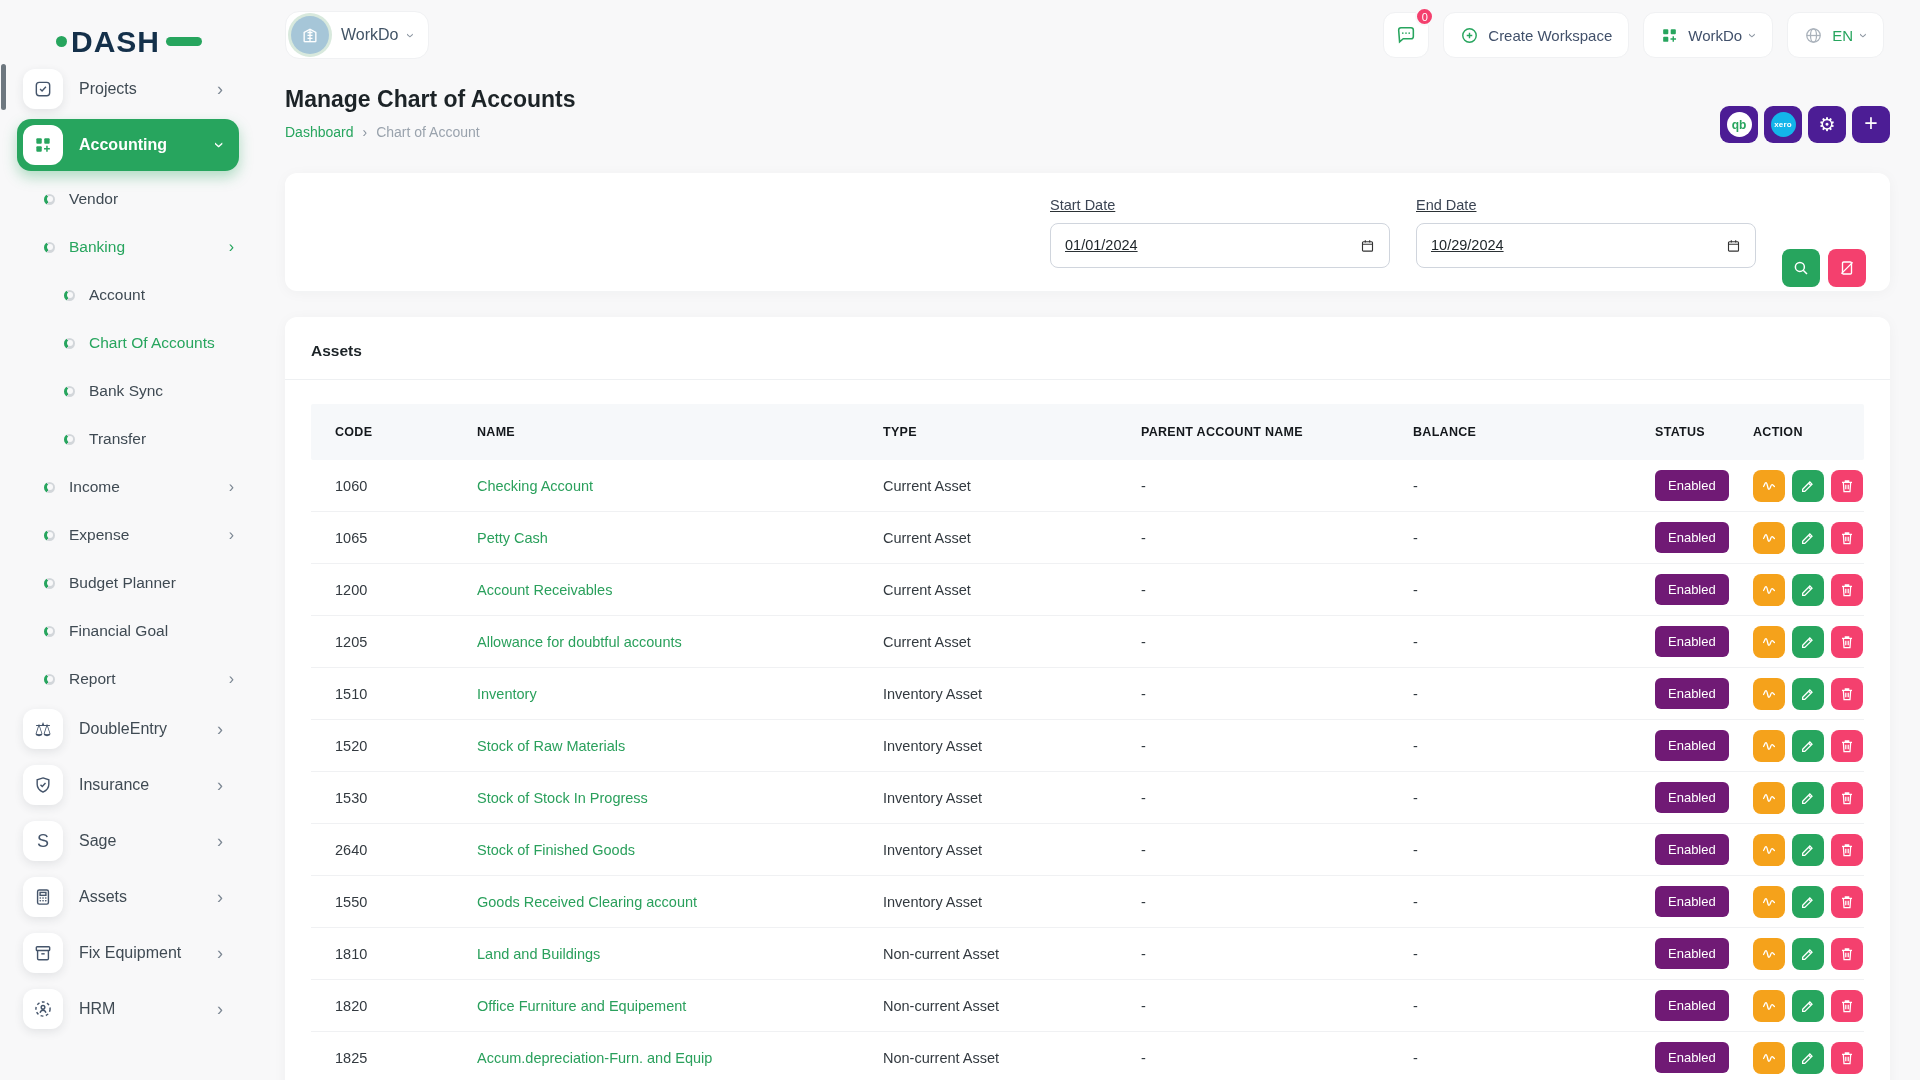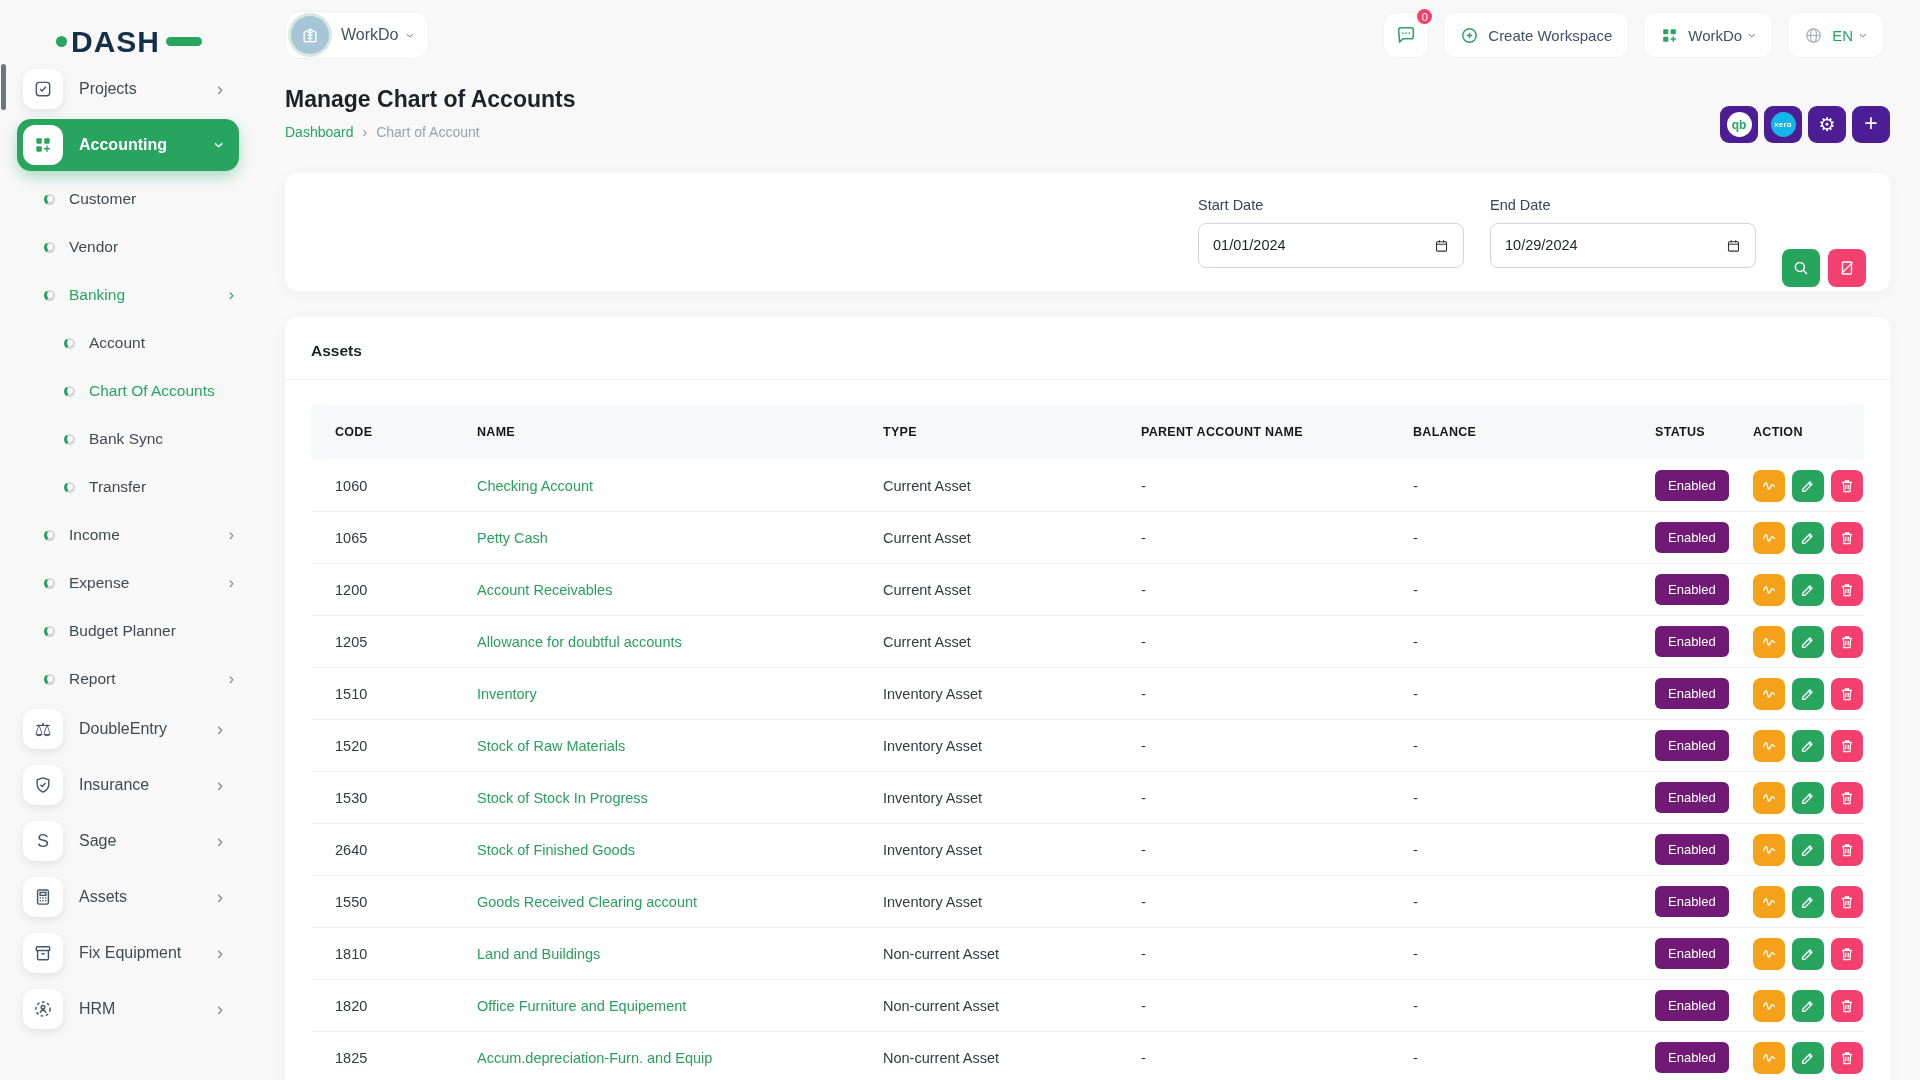--- a/index.html
+++ b/index.html
@@ -70,24 +70,24 @@
   .tb-btn { width:38px; height:37px; border-radius:9px; background:#4c1d95; border:none; cursor:pointer;
       display:flex; align-items:center; justify-content:center; color:#fff; }
   .qb-circle { width:25px; height:25px; border-radius:50%; background:#fff; color:#27a55e; font-weight:800; font-size:12px;
       display:flex; align-items:center; justify-content:center; }
   .xero-circle { width:25px; height:25px; border-radius:50%; background:#13b5ea; color:#fff; font-weight:700; font-size:8px;
       display:flex; align-items:center; justify-content:center; letter-spacing:.2px; }
   .gear-uni { font-family:"DejaVu Sans",sans-serif; font-size:19px; line-height:1; }
   .plus-uni { font-size:23px; line-height:1; font-weight:400; margin-top:-2px; }
 
   .card { background:#fff; border-radius:12px; box-shadow:0 2px 14px rgba(30,40,50,.04); }
-  .filter-card { margin-top:30px; height:118px; display:flex; align-items:center; justify-content:flex-end; padding:0 24px; gap:26px; }
+  .filter-card { margin-top:30px; height:118px; display:flex; align-items:center; justify-content:flex-end; padding:0 24px; gap:26px;text-decoration:underline; }
   .fgroup { display:flex; flex-direction:column; }
   .fgroup .flabel { font-size:14.5px; color:#3b4453; margin-bottom:10px; }
-  .finput { width:266px; height:45px; border:1px solid #d0d5dd; border-radius:8px; display:flex; align-items:center;
+  .finput { width:340px; height:45px; border:1px solid #d0d5dd; border-radius:8px; display:flex; align-items:center;
       padding:0 14px; font-size:14.5px; color:#1c2327; cursor:pointer; background:#fff; justify-content:space-between; }
   .finput svg { width:15px; height:15px; color:#333; }
   .fbtns { display:flex; gap:8px; align-self:flex-end; margin-bottom:4px; }
   .sq-btn { width:38px; height:38px; border-radius:8px; border:none; cursor:pointer; display:flex; align-items:center; justify-content:center; color:#fff; }
   .sq-btn.green { background:#27a55e; }
   .sq-btn.pink { background:#f4406e; }
   .sq-btn svg { width:18px; height:18px; }
 
   .assets-card { margin-top:26px; height:780px; overflow:hidden; }
   .card-head { padding:25px 26px 19px; }
@@ -139,60 +139,60 @@
             <rect x="13.5" y="4" width="6.5" height="6.5" rx="1.2"></rect>
             <rect x="4" y="13.5" width="6.5" height="6.5" rx="1.2"></rect>
             <path d="M16.75 13v7M13.25 16.5h7" stroke="currentColor" stroke-width="1.8" fill="none"></path>
           </svg>
         </span>
         <span class="lbl">Accounting</span>
         <span class="chev down">›</span>
       </div>
       <div class="mi-sub lvl2">
         <span class="bullet"></span>
-        <span class="lbl">Customer</span>
+        <span class="lbl">Vendor</span>
+      </div>
+      <div class="mi-sub lvl2 active">
+        <span class="bullet"></span>
+        <span class="lbl">Banking</span>
+        <span class="chev">›</span>
+      </div>
+      <div class="mi-sub lvl3">
+        <span class="bullet"></span>
+        <span class="lbl">Account</span>
+      </div>
+      <div class="mi-sub lvl3 active">
+        <span class="bullet"></span>
+        <span class="lbl">Chart Of Accounts</span>
+      </div>
+      <div class="mi-sub lvl3">
+        <span class="bullet"></span>
+        <span class="lbl">Bank Sync</span>
+      </div>
+      <div class="mi-sub lvl3">
+        <span class="bullet"></span>
+        <span class="lbl">Transfer</span>
       </div>
       <div class="mi-sub lvl2">
         <span class="bullet"></span>
-        <span class="lbl">Vendor</span>
-      </div>
-      <div class="mi-sub lvl2 active">
-        <span class="bullet"></span>
-        <span class="lbl">Banking</span>
-        <span class="chev">›</span>
-      </div>
-      <div class="mi-sub lvl3">
-        <span class="bullet"></span>
-        <span class="lbl">Account</span>
-      </div>
-      <div class="mi-sub lvl3 active">
-        <span class="bullet"></span>
-        <span class="lbl">Chart Of Accounts</span>
-      </div>
-      <div class="mi-sub lvl3">
-        <span class="bullet"></span>
-        <span class="lbl">Bank Sync</span>
-      </div>
-      <div class="mi-sub lvl3">
-        <span class="bullet"></span>
-        <span class="lbl">Transfer</span>
+        <span class="lbl">Income</span>
+        <span class="chev">›</span>
       </div>
       <div class="mi-sub lvl2">
         <span class="bullet"></span>
-        <span class="lbl">Income</span>
+        <span class="lbl">Expense</span>
         <span class="chev">›</span>
       </div>
       <div class="mi-sub lvl2">
         <span class="bullet"></span>
-        <span class="lbl">Expense</span>
-        <span class="chev">›</span>
+        <span class="lbl">Budget Planner</span>
       </div>
       <div class="mi-sub lvl2">
         <span class="bullet"></span>
-        <span class="lbl">Budget Planner</span>
+        <span class="lbl">Financial Goal</span>
       </div>
       <div class="mi-sub lvl2">
         <span class="bullet"></span>
         <span class="lbl">Report</span>
         <span class="chev">›</span>
       </div>
       <div class="mi-top">
         <span class="icon-card">
           <span class="uni">⚖</span>
         </span>

